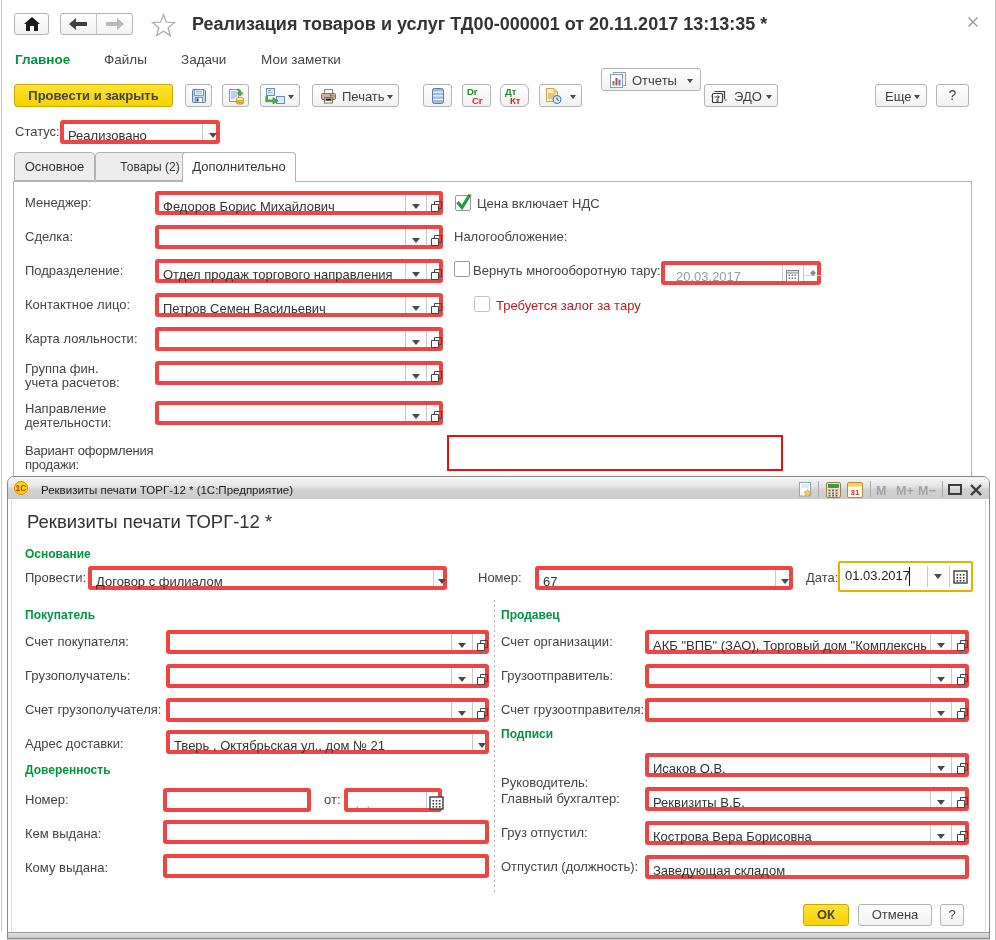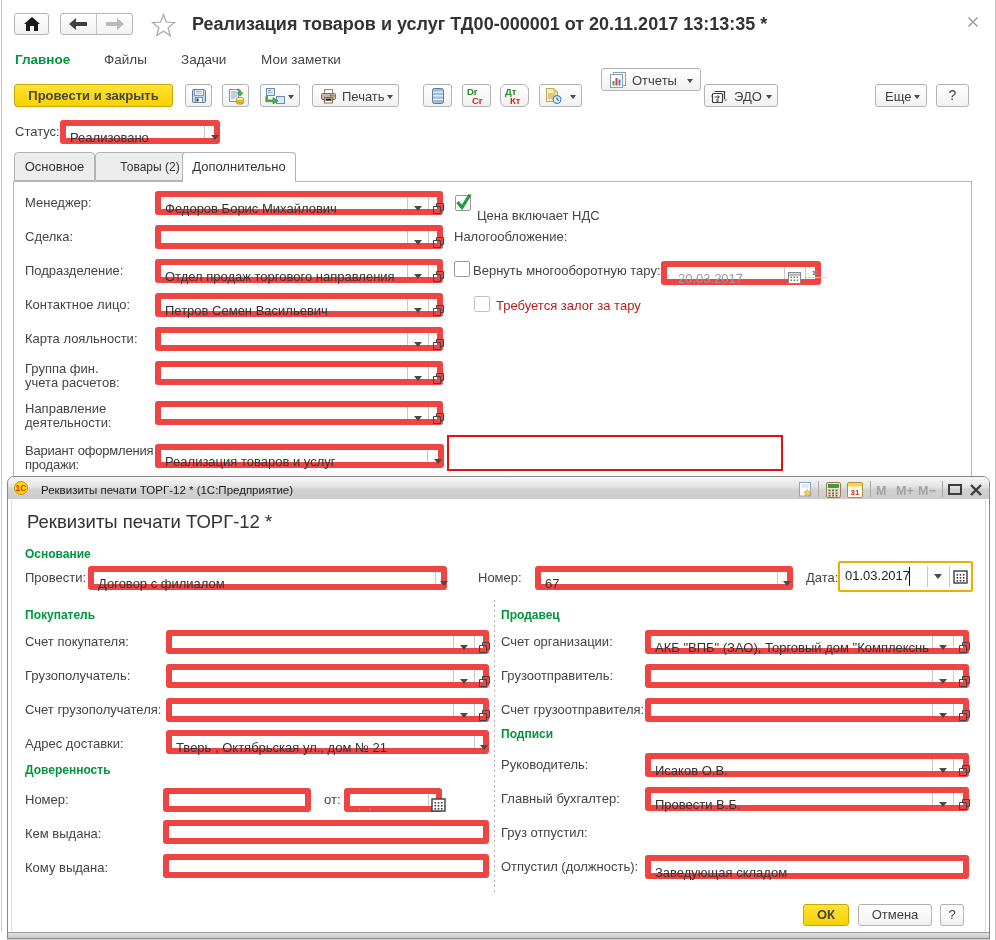--- a/index.html
+++ b/index.html
@@ -2,21 +2,21 @@
 <html><head>
 <meta charset="utf-8">
 <style>
 * { margin:0; padding:0; box-sizing:border-box; }
 html,body { width:996px; height:940px; }
 body { font-family:"Liberation Sans", sans-serif; font-size:13px; color:#333; background:#fff; overflow:hidden; }
 #page { position:relative; width:996px; height:940px; background:#fff; }
 .abs { position:absolute; }
 .lbl { position:absolute; font-size:13px; color:#444; white-space:nowrap; line-height:14px; }
 .glbl { position:absolute; font-size:12px; font-weight:bold; color:#00963e; white-space:nowrap; }
-.fld { position:absolute; background:#fff; border:6px solid #ef4444; border-radius:3px; height:24px; }
+.fld { position:absolute; background:#fff; border:4px solid #ef4444; border-radius:3px; height:24px; }
 .fld .txt { position:absolute; left:4px; top:4px; font-size:13px; color:#333; white-space:nowrap; overflow:hidden; }
 .sep { position:absolute; top:0; bottom:0; width:1px; background:#c9c9c9; }
 .arr { position:absolute; width:0; height:0; border-left:4px solid transparent; border-right:4px solid transparent; border-top:5px solid #4a4a4a; top:9px; }
 .oicon { position:absolute; top:6px; }
 .tbtn { position:absolute; height:23px; background:linear-gradient(#ffffff,#f1f1f1); border:1px solid #b3b3b3; border-radius:3px; }
 .caret { display:inline-block; width:0; height:0; border-left:3.5px solid transparent; border-right:3.5px solid transparent; border-top:4px solid #4a4a4a; vertical-align:middle; }
 .chk { position:absolute; width:16px; height:16px; background:#fff; border:1px solid #999; border-radius:2px; }
 </style>
 </head>
 <body>
@@ -230,31 +230,26 @@
       </svg>
   </div>
   <div class="fld" style="left:155px; top:401px; width:288px;">
     <div class="sep" style="left:246px;"></div>
       <span class="arr" style="left:253px;"></span>
     <div class="sep" style="left:267px;"></div>
     <svg class="oicon" width="11" height="11" style="left:272px;" viewBox="0 0 11 11">
         <path d="M3.5 3.5 L3.5 0.5 L10.5 0.5 L10.5 7.5 L7.5 7.5 M0.5 3.5 L7.5 3.5 L7.5 10.5 L0.5 10.5 Z" fill="none" stroke="#444"></path>
       </svg>
   </div>
-  <div class="fld" style="left:155px; top:444px; width:289px;">
-    <div class="txt" style="width:255px;">Реализация товаров и услуг</div>
-    <div class="sep" style="left:266px;"></div>
-      <span class="arr" style="left:273px;"></span>
-  </div>
 
   <div class="chk" style="left:455px; top:195px;"></div>
   <svg class="abs" width="16" height="18" style="left:456px; top:192px;" viewBox="0 0 16 18">
     <path d="M1.5 10 L6 15.5 L14 2.5" fill="none" stroke="#1f9c3c" stroke-width="3.2"></path>
   </svg>
-  <div class="lbl" style="left:477px; top:197px;margin-top:12px;">Цена включает НДС</div>
+  <div class="lbl" style="left:477px; top:197px;">Цена включает НДС</div>
 
   <div class="lbl" style="left:454px; top:230px;">Налогообложение:</div>
 
   <div class="chk" style="left:454px; top:261px;"></div>
   <div class="lbl" style="left:473px; top:264px;">Вернуть многооборотную тару:</div>
   <div class="fld" style="left:661px; top:261px; width:160px;">
     <div class="txt" style="left:11px; color:#9b9b9b;">20.03.2017</div>
     <div class="sep" style="left:117px;"></div>
     <svg class="abs" width="13" height="12" style="left:121px; top:5px;" viewBox="0 0 13 12">
       <rect x="0.5" y="0.5" width="12" height="11" fill="#fff" stroke="#8a8a8a"></rect>
@@ -447,41 +442,50 @@
   <div class="lbl" style="left:501px; top:703px;">Счет грузоотправителя:</div>
   <div class="fld" style="left:645px; top:698px; width:324px;">
     <div class="sep" style="left:281px;"></div>
       <span class="arr" style="left:288px;"></span>
     <div class="sep" style="left:302px;"></div>
     <svg class="oicon" width="11" height="11" style="left:308px;" viewBox="0 0 11 11">
         <path d="M3.5 3.5 L3.5 0.5 L10.5 0.5 L10.5 7.5 L7.5 7.5 M0.5 3.5 L7.5 3.5 L7.5 10.5 L0.5 10.5 Z" fill="none" stroke="#444"></path>
       </svg>
   </div>
   <div class="glbl" style="left:501px; top:727px;">Подписи</div>
-  <div class="lbl" style="left:501px; top:758px;">Руководитель:</div>
+  <div class="lbl" style="left:501px; top:776px;">Руководитель:</div>
   <div class="fld" style="left:645px; top:753px; width:324px;">
     <div class="txt">Исаков О.В.</div>
     <div class="sep" style="left:281px;"></div>
       <span class="arr" style="left:288px;"></span>
     <div class="sep" style="left:302px;"></div>
     <svg class="oicon" width="11" height="11" style="left:308px;" viewBox="0 0 11 11">
         <path d="M3.5 3.5 L3.5 0.5 L10.5 0.5 L10.5 7.5 L7.5 7.5 M0.5 3.5 L7.5 3.5 L7.5 10.5 L0.5 10.5 Z" fill="none" stroke="#444"></path>
       </svg>
   </div>
   <div class="lbl" style="left:501px; top:792px;">Главный бухгалтер:</div>
   <div class="fld" style="left:645px; top:787px; width:324px;">
-    <div class="txt">Провести В.Б.</div>
+    <div class="txt">Реквизиты В.Б.</div>
     <div class="sep" style="left:281px;"></div>
       <span class="arr" style="left:288px;"></span>
     <div class="sep" style="left:302px;"></div>
     <svg class="oicon" width="11" height="11" style="left:308px;" viewBox="0 0 11 11">
         <path d="M3.5 3.5 L3.5 0.5 L10.5 0.5 L10.5 7.5 L7.5 7.5 M0.5 3.5 L7.5 3.5 L7.5 10.5 L0.5 10.5 Z" fill="none" stroke="#444"></path>
       </svg>
   </div>
   <div class="lbl" style="left:501px; top:826px;">Груз отпустил:</div>
+  <div class="fld" style="left:645px; top:821px; width:324px;">
+    <div class="txt">Кострова Вера Борисовна</div>
+    <div class="sep" style="left:281px;"></div>
+      <span class="arr" style="left:288px;"></span>
+    <div class="sep" style="left:302px;"></div>
+    <svg class="oicon" width="11" height="11" style="left:308px;" viewBox="0 0 11 11">
+        <path d="M3.5 3.5 L3.5 0.5 L10.5 0.5 L10.5 7.5 L7.5 7.5 M0.5 3.5 L7.5 3.5 L7.5 10.5 L0.5 10.5 Z" fill="none" stroke="#444"></path>
+      </svg>
+  </div>
   <div class="lbl" style="left:501px; top:860px;">Отпустил (должность):</div>
   <div class="fld" style="left:645px; top:855px; width:324px;">
     <div class="txt">Заведующая складом</div>
   </div>
 
   <div class="abs" style="left:803px; top:904px; width:46px; height:22px; background:linear-gradient(#ffe235,#f7d200); border:1px solid #c9a800; border-radius:3px; text-align:center; line-height:20px; font-size:13px; font-weight:bold; color:#444;">ОК</div>
   <div class="tbtn" style="left:858px; top:904px; width:74px; height:22px; text-align:center; line-height:20px; font-size:13px; color:#3f3f3f;">Отмена</div>
   <div class="tbtn" style="left:940px; top:904px; width:24px; height:22px; text-align:center; line-height:20px; font-size:13px; color:#3f3f3f;">?</div>
 
   <div class="abs" style="left:11px; top:500px; width:1px; height:431px; background:#dcdcdc;"></div>

